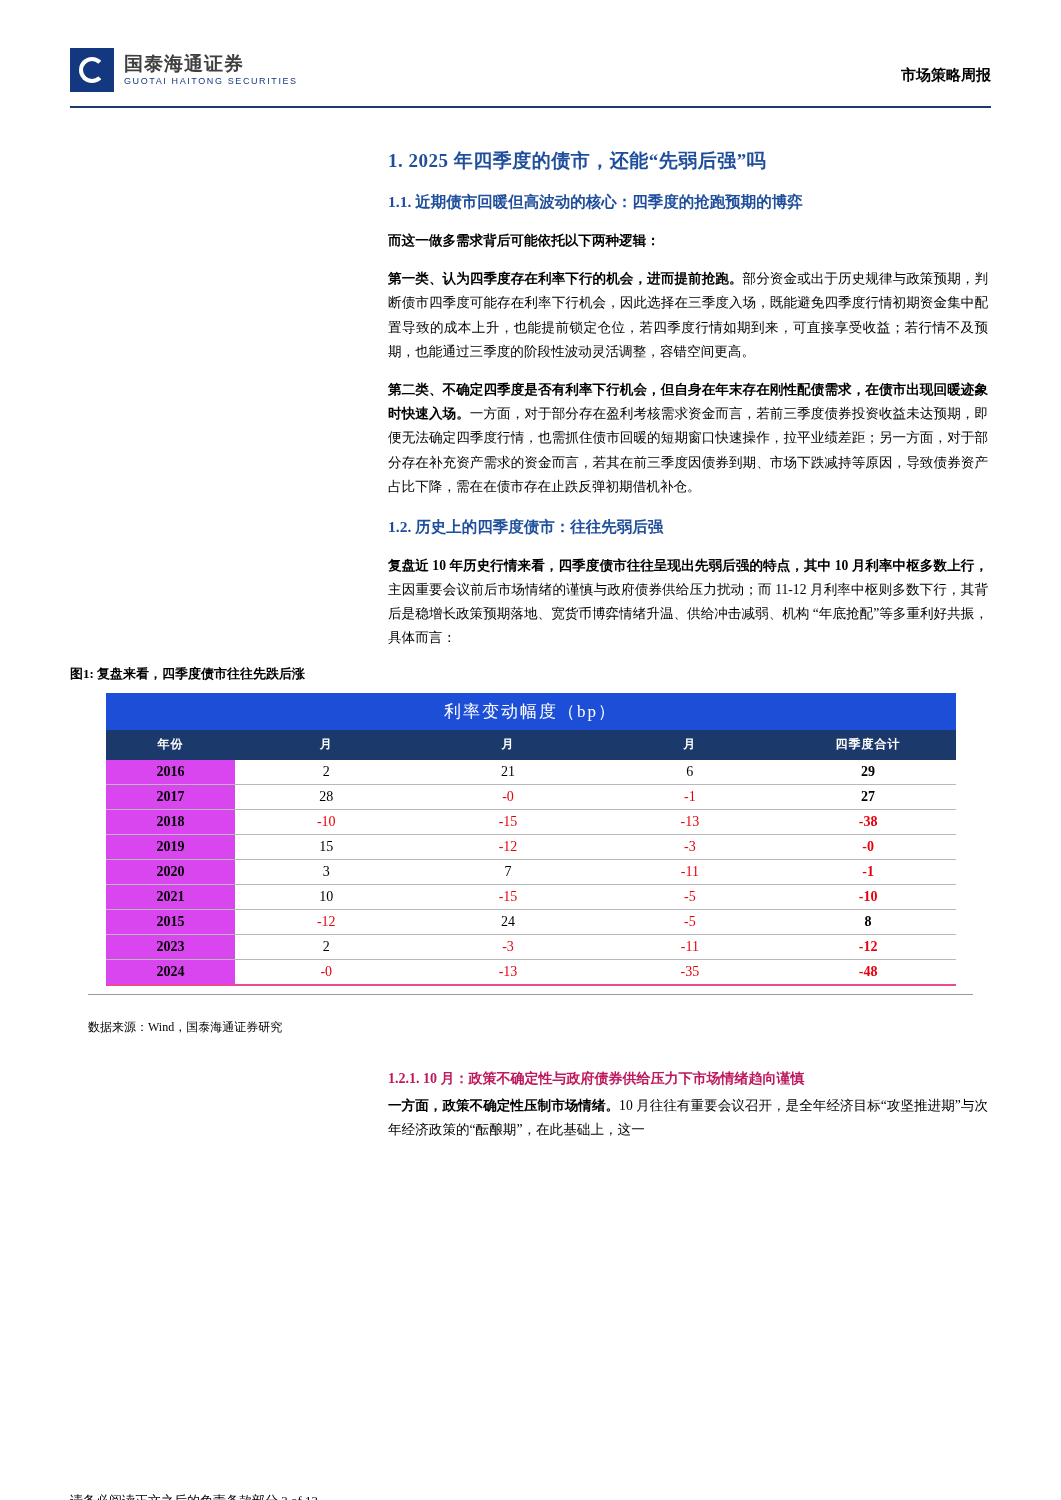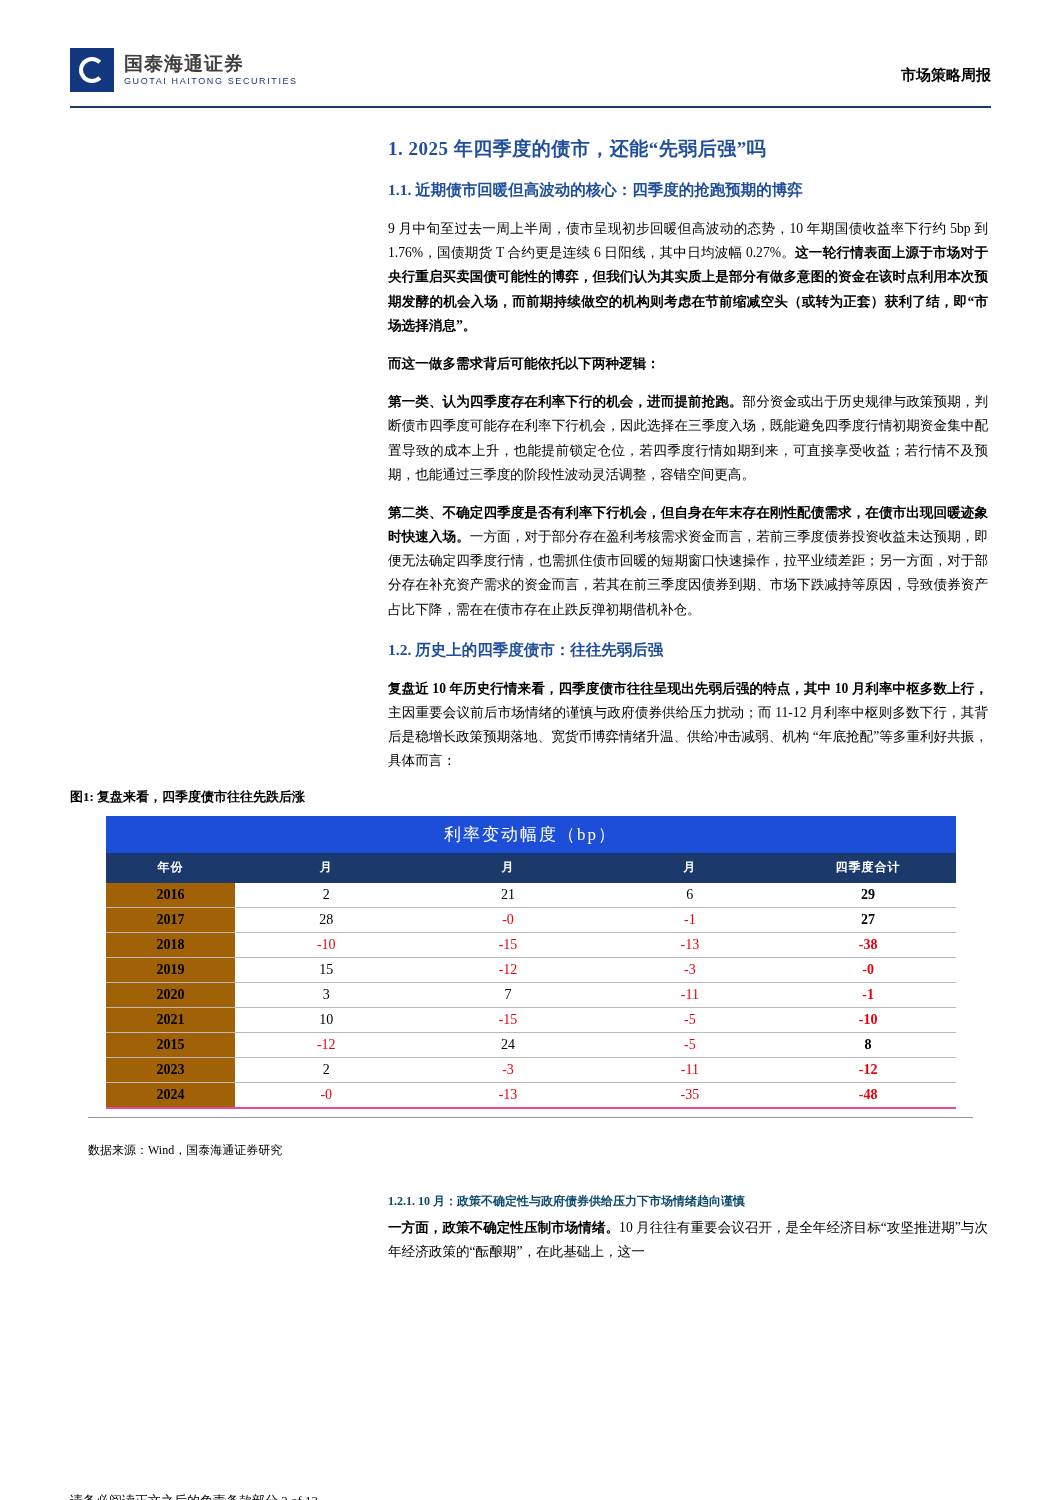--- a/index.html
+++ b/index.html
@@ -75,43 +75,43 @@
   .header-right {
     font-size: 15px;
     color: #000;
     font-weight: bold;
     margin-top: 18px;
   }
 
   
   .content {
     margin: 0 70px;
-    padding-top: 18px;
+    padding-top: 30px;
   }
   .body-col {
     margin-left: 318px;
     margin-right: 0;
     width: 600px;
   }
   h1.sec {
     color: #1f4e9c;
     font-size: 19px;
     font-weight: bold;
     margin: 10px 0 18px 0;
     letter-spacing: 0.5px;
   }
   h2.sub {
     color: #1f4e9c;
     font-size: 15.5px;
     font-weight: bold;
     margin: 18px 0 16px 0;
   }
   h3.subsub {
-    color: #0c4a6e;
-    font-size: 12px;
+    color: #be185d;
+    font-size: 14px;
     font-weight: bold;
     margin: 14px 0 6px 0;
   }
   p.para {
     font-size: 13.6px;
     line-height: 1.78;
     margin: 0 0 14px 0;
     text-align: justify;
     text-justify: inter-ideograph;
   }
@@ -157,21 +157,21 @@
     text-align: center;
     letter-spacing: 1px;
   }
   table.data td {
     font-size: 14px;
     text-align: center;
     padding: 4px 0;
     border-bottom: 1px solid #b9b9b9;
   }
   table.data tr.row td.year {
-    background: #a16207;
+    background: #d946ef;
     font-weight: bold;
     width: 130px;
   }
   table.data tr.row td.total {
     font-weight: bold;
     width: 175px;
     text-align: center;
   }
   table.data tr.row td.m { width: 182px; }
   td.neg { color: #e8000d; }
@@ -214,21 +214,20 @@
     <div class="header-right">市场策略周报</div>
   </div>
 
   <div class="content">
 
     <div class="body-col">
       <h1 class="sec">1.  2025 年四季度的债市，还能“先弱后强”吗</h1>
 
       <h2 class="sub">1.1. 近期债市回暖但高波动的核心：四季度的抢跑预期的博弈</h2>
 
-      <p class="para"><span>9 月中旬至过去一周上半周，债市呈现初步回暖但高波动的态势，10 年期国债收益率下行约 5bp 到 1.76%，国债期货 T 合约更是连续 6 日阳线，其中日均波幅 0.27%。</span><span class="b">这一轮行情表面上源于市场对于央行重启买卖国债可能性的博弈，但我们认为其实质上是部分有做多意图的资金在该时点利用本次预期发酵的机会入场，而前期持续做空的机构则考虑在节前缩减空头（或转为正套）获利了结，即“市场选择消息”。</span></p>
 
       <p class="para bold">而这一做多需求背后可能依托以下两种逻辑：</p>
 
       <p class="para"><span class="b">第一类、认为四季度存在利率下行的机会，进而提前抢跑。</span><span>部分资金或出于历史规律与政策预期，判断债市四季度可能存在利率下行机会，因此选择在三季度入场，既能避免四季度行情初期资金集中配置导致的成本上升，也能提前锁定仓位，若四季度行情如期到来，可直接享受收益；若行情不及预期，也能通过三季度的阶段性波动灵活调整，容错空间更高。</span></p>
 
       <p class="para"><span class="b">第二类、不确定四季度是否有利率下行机会，但自身在年末存在刚性配债需求，在债市出现回暖迹象时快速入场。</span><span>一方面，对于部分存在盈利考核需求资金而言，若前三季度债券投资收益未达预期，即便无法确定四季度行情，也需抓住债市回暖的短期窗口快速操作，拉平业绩差距；另一方面，对于部分存在补充资产需求的资金而言，若其在前三季度因债券到期、市场下跌减持等原因，导致债券资产占比下降，需在在债市存在止跌反弹初期借机补仓。</span></p>
 
       <h2 class="sub">1.2. 历史上的四季度债市：往往先弱后强</h2>
 
       <p class="para"><span class="b">复盘近 10 年历史行情来看，四季度债市往往呈现出先弱后强的特点，其中 10 月利率中枢多数上行，</span><span>主因重要会议前后市场情绪的谨慎与政府债券供给压力扰动；而 11-12 月利率中枢则多数下行，其背后是稳增长政策预期落地、宽货币博弈情绪升温、供给冲击减弱、机构 “年底抢配”等多重利好共振，具体而言：</span></p>

